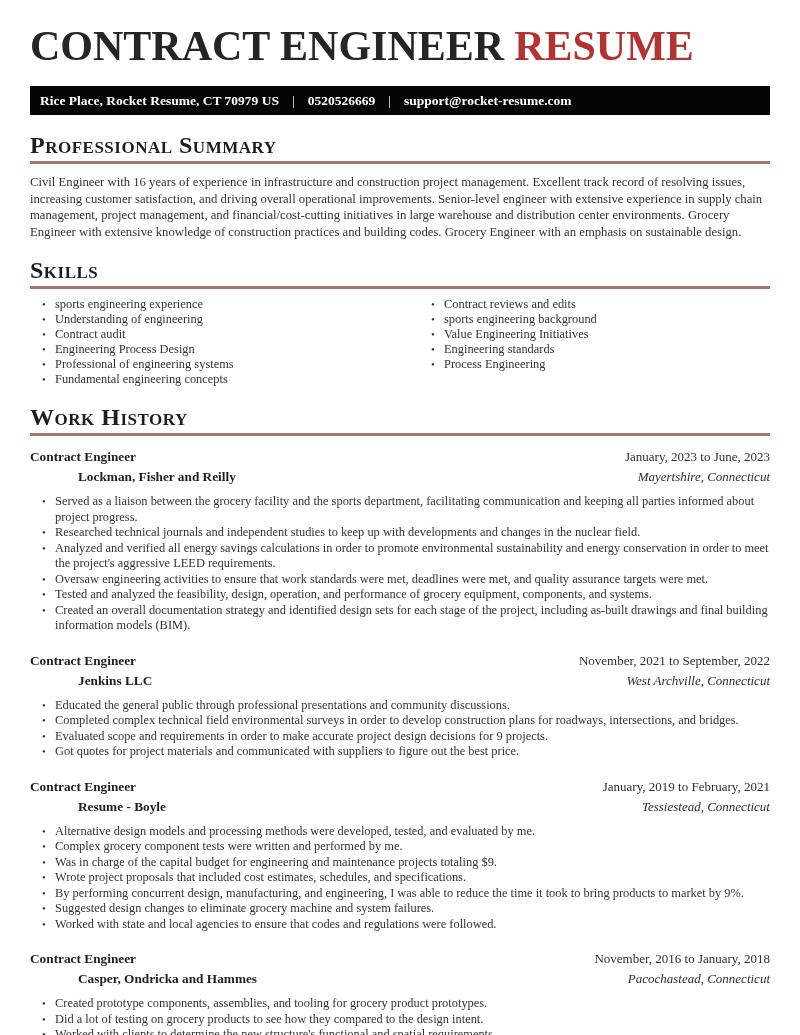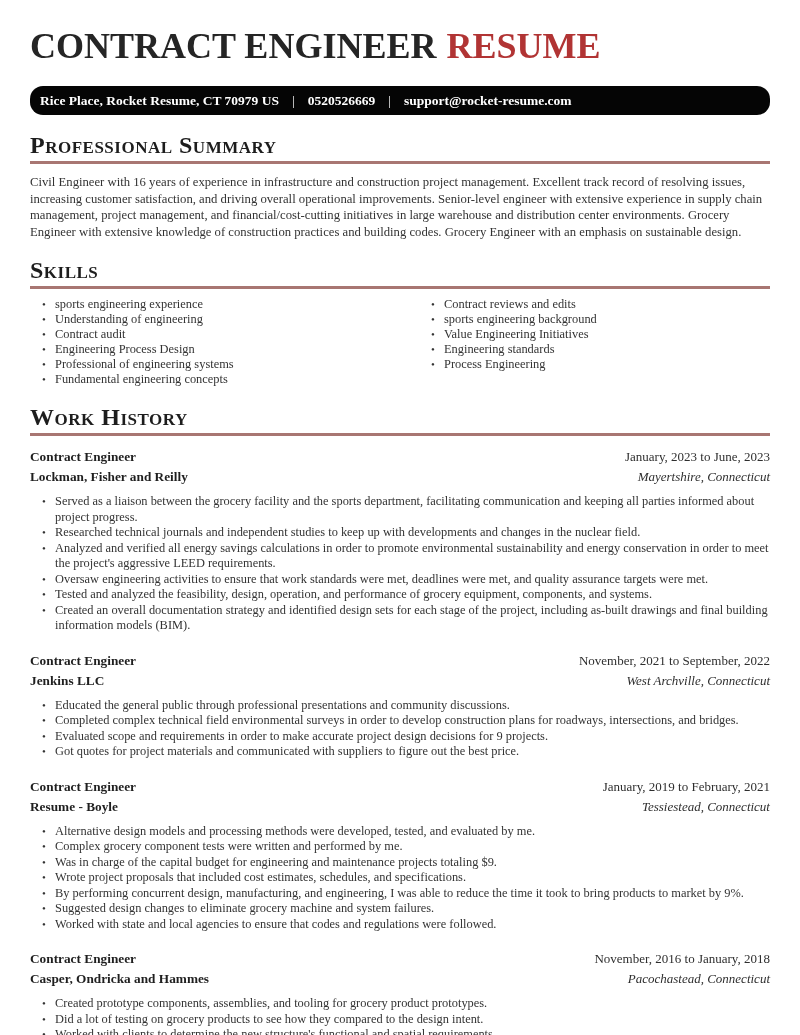--- a/index.html
+++ b/index.html
@@ -4,29 +4,29 @@
 <style>
   html, body { margin: 0; padding: 0; background: #ffffff; }
   body {
     width: 800px; height: 1035px; overflow: hidden;
     font-family: "Liberation Serif", serif;
     color: #2e2e2e;
   }
   .page { padding: 24px 30px 0 30px; }
 
   h1.res-title {
-    margin: 0; font-size: 36px; line-height: 44px; font-weight: bold;
+    margin: 0; font-size: 42px; line-height: 44px; font-weight: bold;
     color: #252525; letter-spacing: 0px; white-space: nowrap;
   }
   h1.res-title .accent { color: #b13434; margin-left: 10px; }
 
   .contact-bar {
     margin-top: 18px; background: #050505; color: #ffffff;
     height: 29px; display: flex; align-items: center;
-    font-size: 13.5px; font-weight: bold; padding: 0 10px; border-radius: 13px;
+    font-size: 13.5px; font-weight: bold; padding: 0 10px;
   }
   .contact-bar .sep { margin: 0 13px; font-weight: normal; }
 
   section.sec { margin-top: 18px; }
   h2.sec-heading {
     margin: 0; font-variant: small-caps; font-size: 24px; line-height: 24px;
     font-weight: bold; color: #1d1d1d; letter-spacing: 0.5px;
   }
   hr.rule { border: none; height: 3px; background: #a87672; margin: 4px 0 0 0; }
 
@@ -44,21 +44,21 @@
   ul.skills-list li { line-height: 15px; }
   ul.job-bullets li { line-height: 15.5px; }
   ul.blist li::before {
     content: "\2022"; position: absolute; left: -13px; top: 0;
     font-size: 11px; color: #333333;
   }
 
   article.job { margin-top: 18px; }
   article.job.first { margin-top: 12px; }
   .job-row { display: flex; justify-content: space-between; align-items: baseline; line-height: 18px; }
-  .job-row + .job-row { margin-top: 2px; }
+  .job-row + .job-row { margin-top: 2px; margin-left: 48px; }
   .job-title, .job-company { font-weight: bold; font-size: 13.3px; color: #1f1f1f; }
   .job-dates { font-size: 13px; color: #2e2e2e; }
   .job-location { font-size: 13px; font-style: italic; color: #2e2e2e; }
   article.job ul.blist { margin-top: 8px; }
 </style>
 </head>
 <body>
 
 <div class="page">
 

